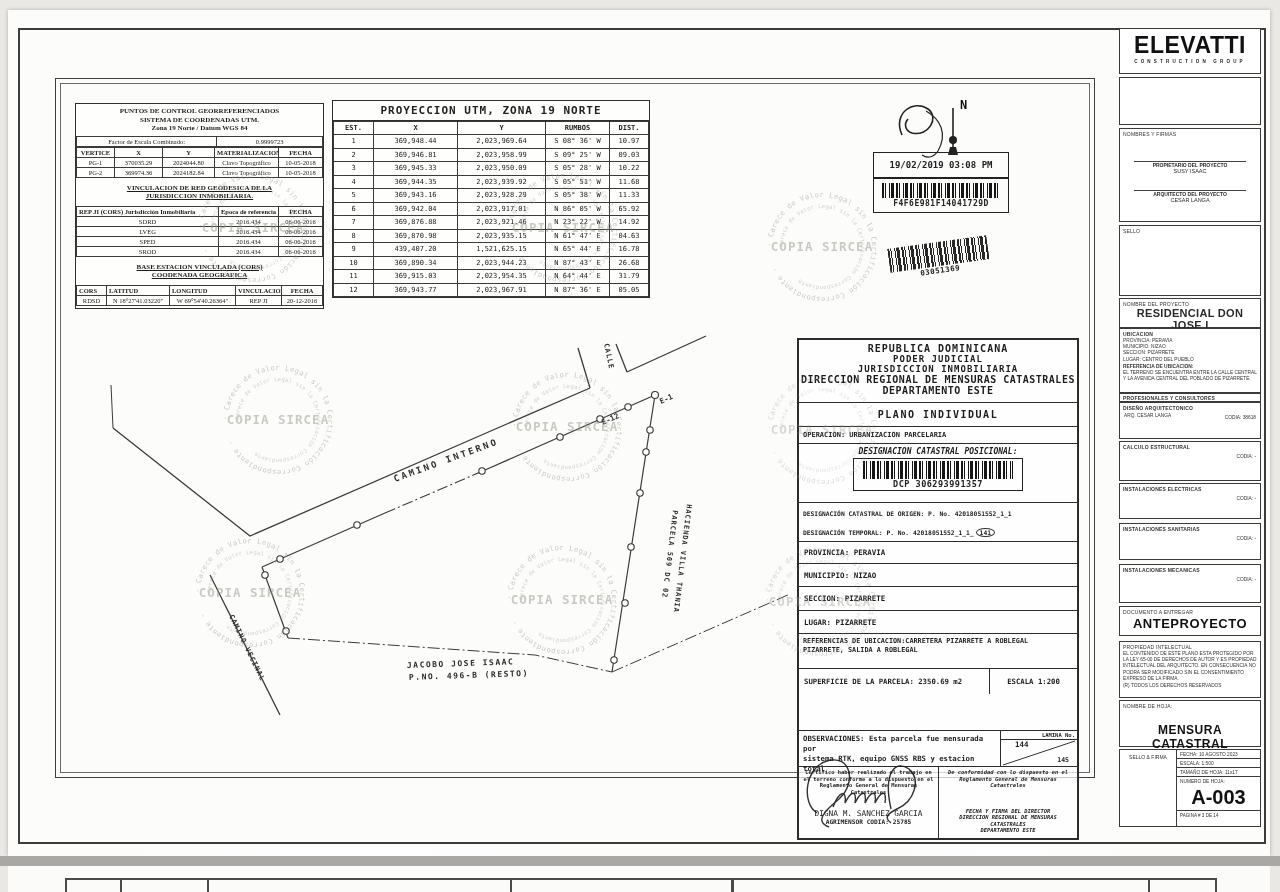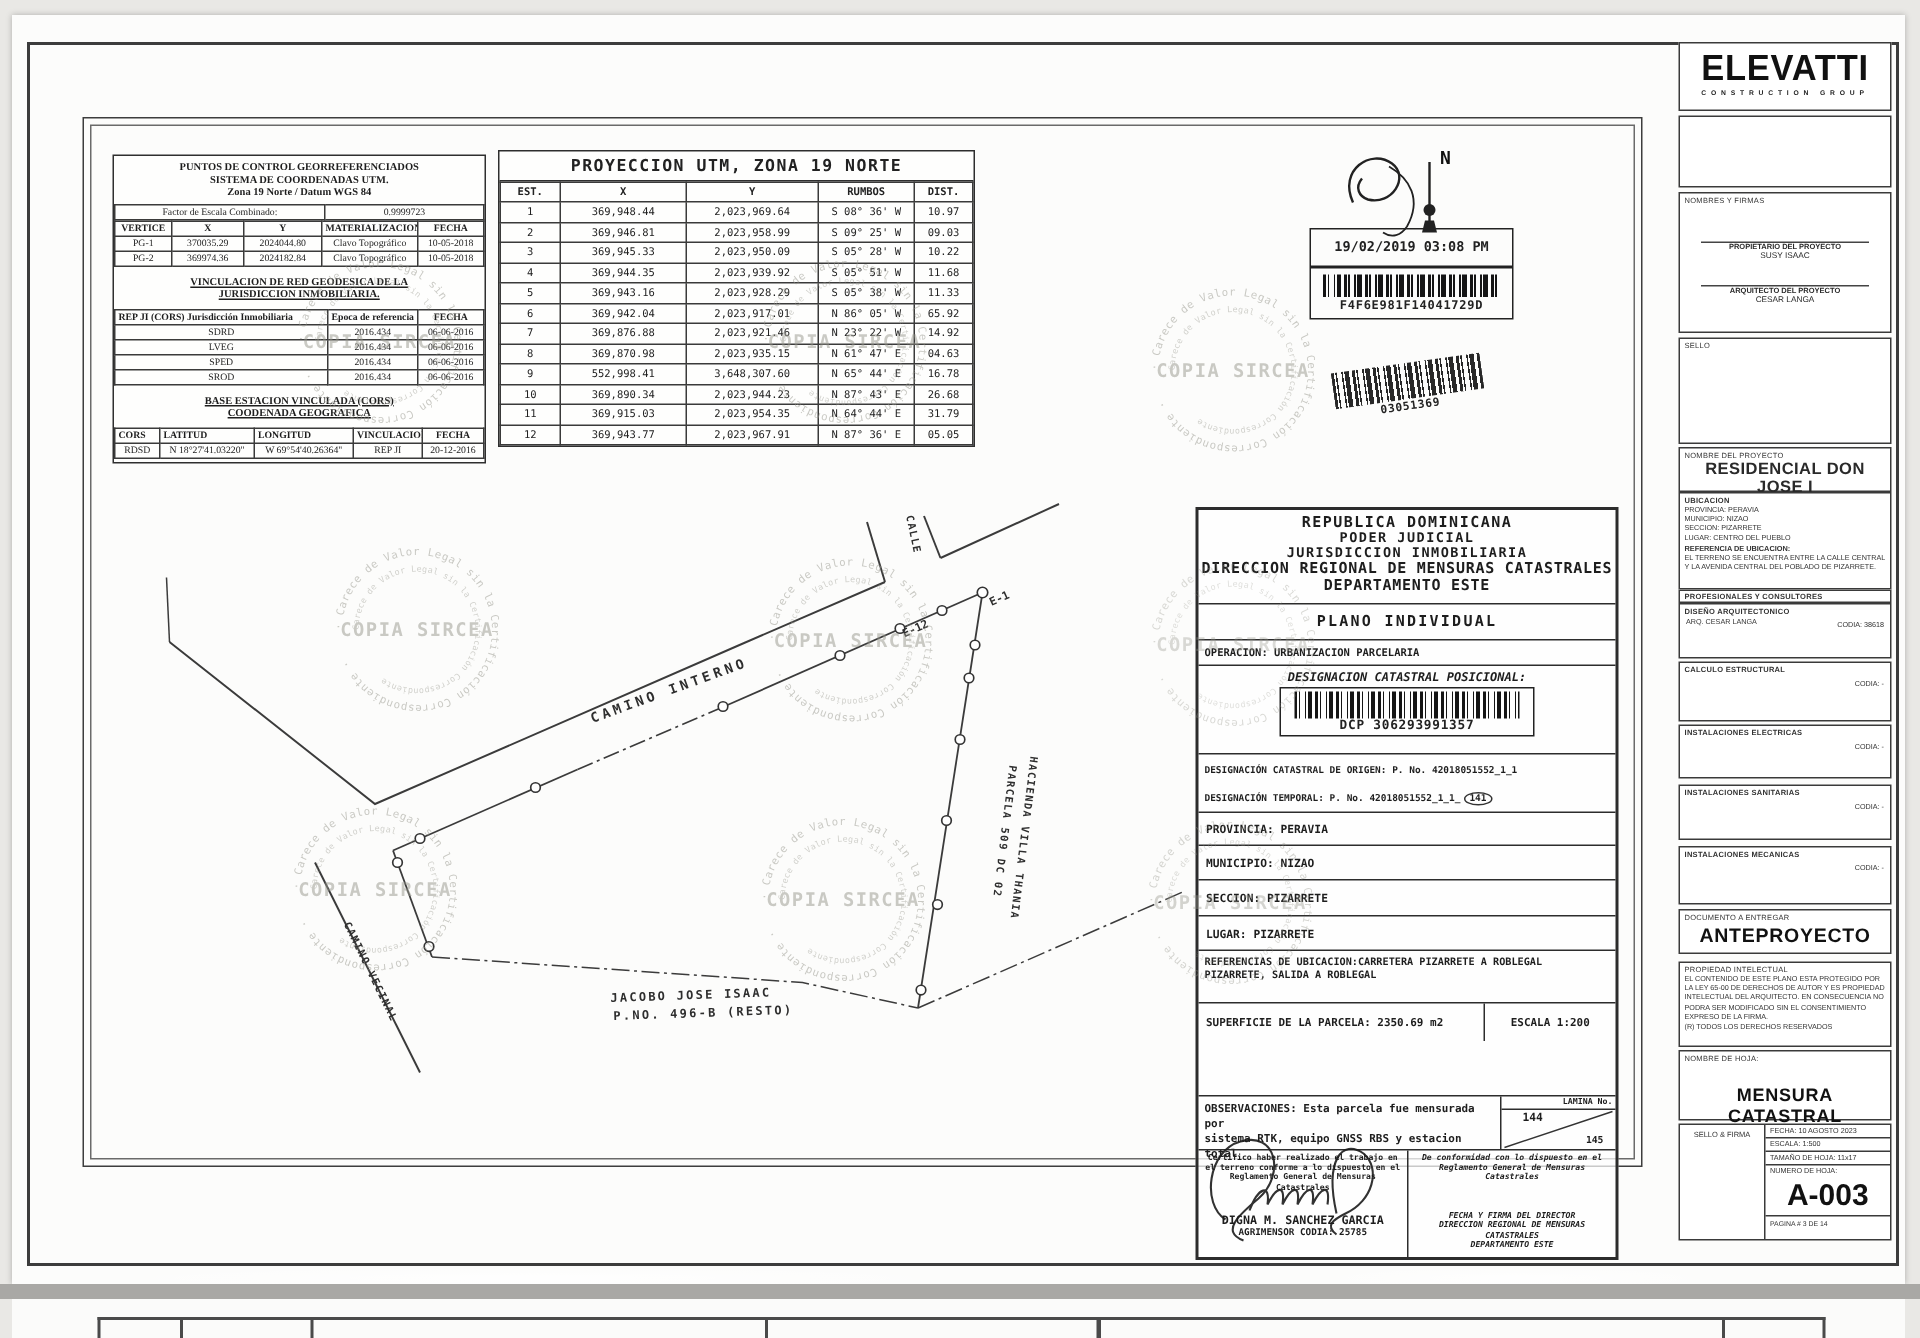--- a/index.html
+++ b/index.html
@@ -72,21 +72,21 @@
   .lamina{width:76px;border-left:1.2px solid #2c2c2c;position:relative;}
   .lamina .lbl{font-size:5.5px;font-weight:bold;border-bottom:1px solid #2c2c2c;text-align:right;padding:1px 2px;}
   .lamina .n1{position:absolute;left:14px;top:9px;font-size:7.5px;font-weight:bold;}
   .lamina .n2{position:absolute;right:8px;bottom:2px;font-size:6.5px;font-weight:bold;}
   .certrow{height:72px;display:flex;}
   .certrow .cell{box-sizing:border-box;padding:2px 3px;text-align:center;}
   .certrow .cl{width:140px;border-right:1.2px solid #2c2c2c;position:relative;}
   .certrow .cr{flex:1;display:flex;flex-direction:column;justify-content:space-between;padding-bottom:4px;}
   .tiny{font-size:5.4px;font-weight:bold;line-height:6.6px;}
   .tiny.it{font-style:italic;}
-  .agrname{font-size:7.8px;font-weight:bold;margin-top:14px;}
+  .agrname{font-size:7.8px;font-weight:normal;margin-top:14px;}
   .agrcodia{font-size:6.2px;font-weight:bold;}
 
   
   .sb{position:absolute;left:1111px;width:142px;border:1.5px solid #3a3a3a;background:#fff;box-sizing:border-box;
     color:#2a2a2a;}
   .sb .cap{font-size:5px;color:#333;padding:2px 0 0 3px;letter-spacing:.2px;}
   .logo-word{font-family:"Liberation Sans",sans-serif;font-weight:bold;font-size:23px;letter-spacing:.5px;
     text-align:center;transform:scaleY(1.05);color:#111;margin-top:3px;}
   .logo-sub{font-size:4.5px;letter-spacing:3.2px;text-align:center;color:#222;font-weight:bold;}
   .fline{border-top:1px solid #444;margin:0 14px;}
@@ -370,22 +370,22 @@
           </tr>
           <tr>
             <td>8</td>
             <td>369,870.98</td>
             <td>2,023,935.15</td>
             <td>N 61° 47' E</td>
             <td>04.63</td>
           </tr>
           <tr>
             <td>9</td>
-            <td>552,998.41</td>
-            <td>3,648,307.60</td>
+            <td>439,407.20</td>
+            <td>1,521,625.15</td>
             <td>N 65° 44' E</td>
             <td>16.78</td>
           </tr>
           <tr>
             <td>10</td>
             <td>369,890.34</td>
             <td>2,023,944.23</td>
             <td>N 87° 43' E</td>
             <td>26.68</td>
           </tr>

